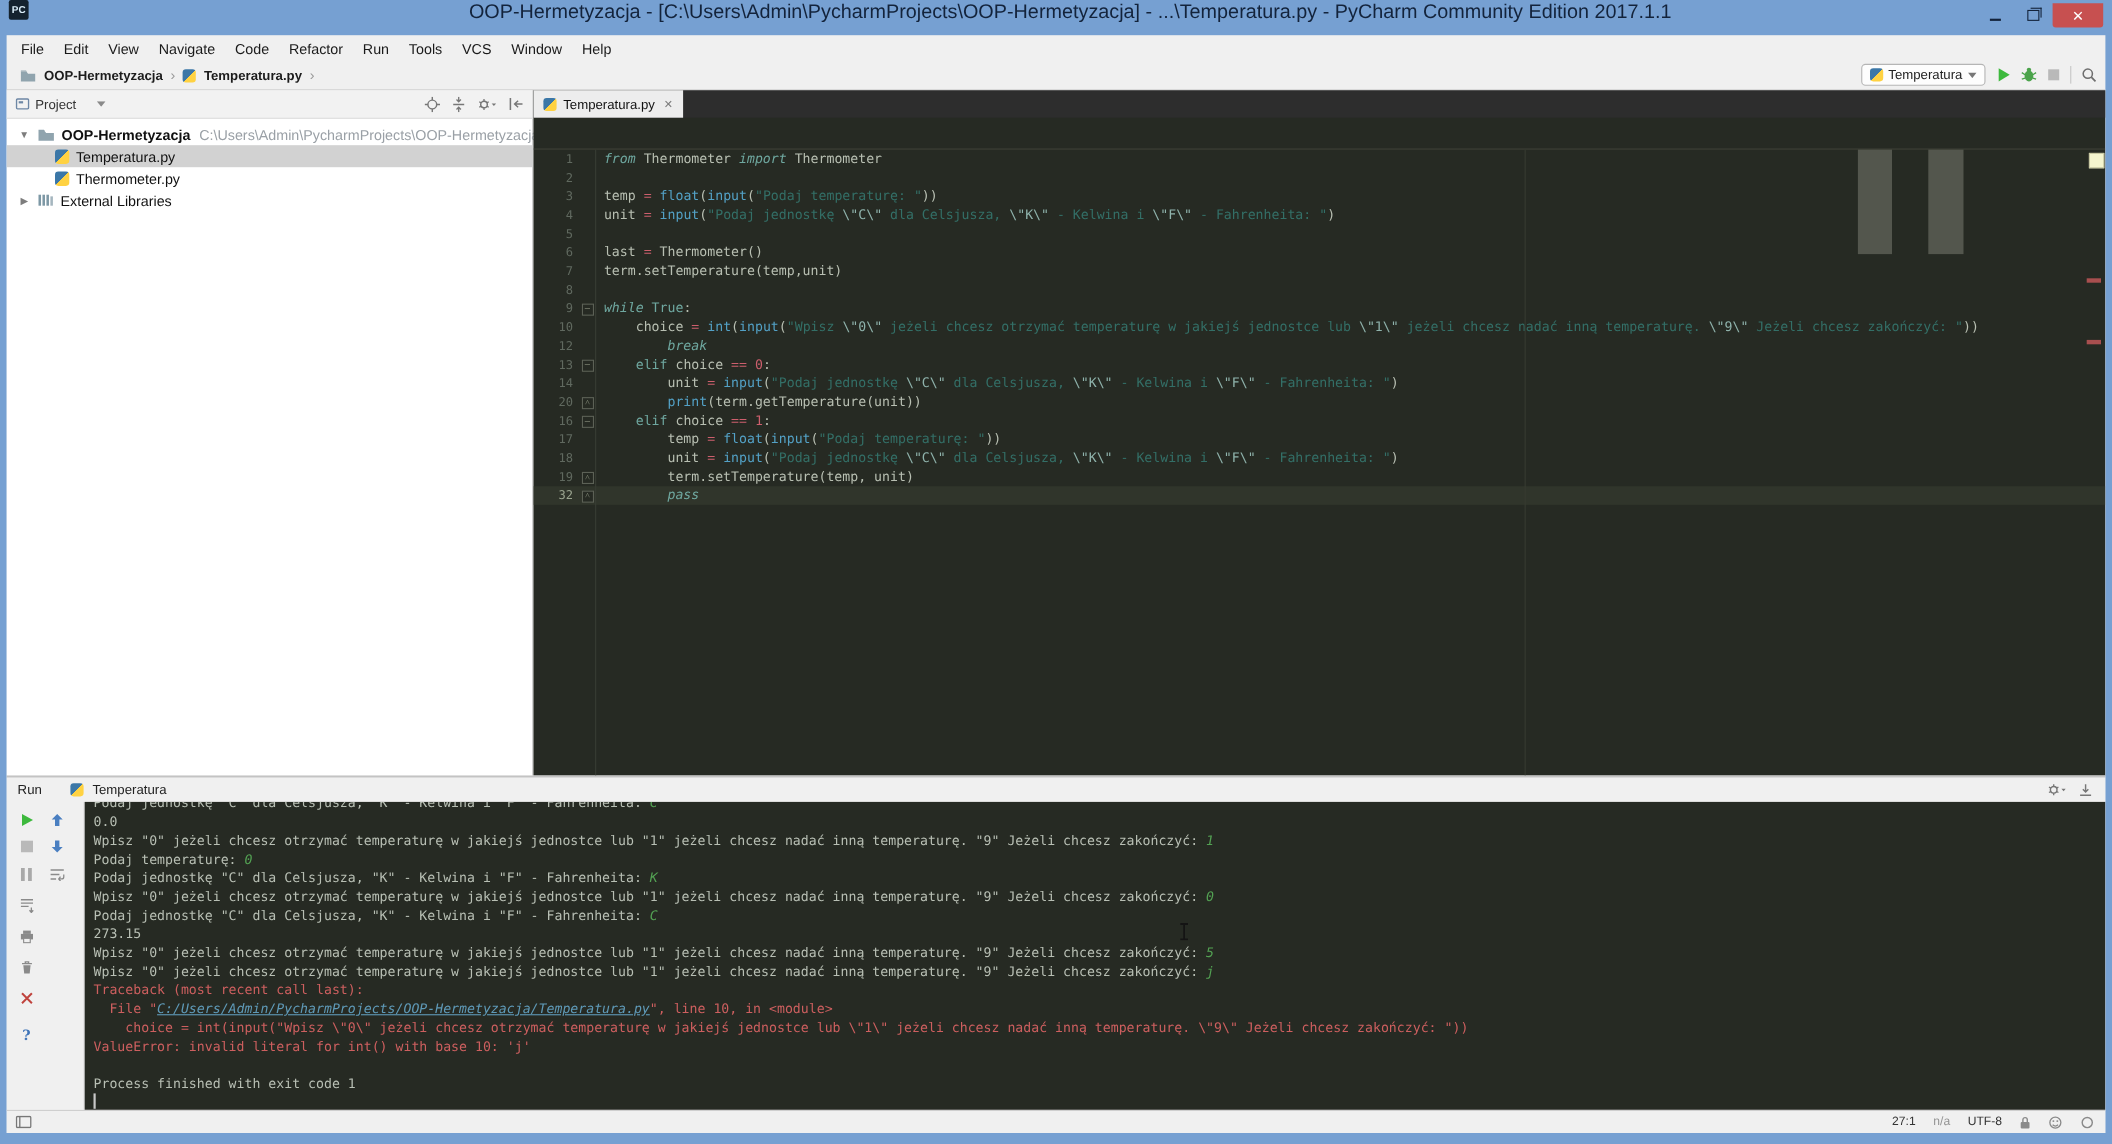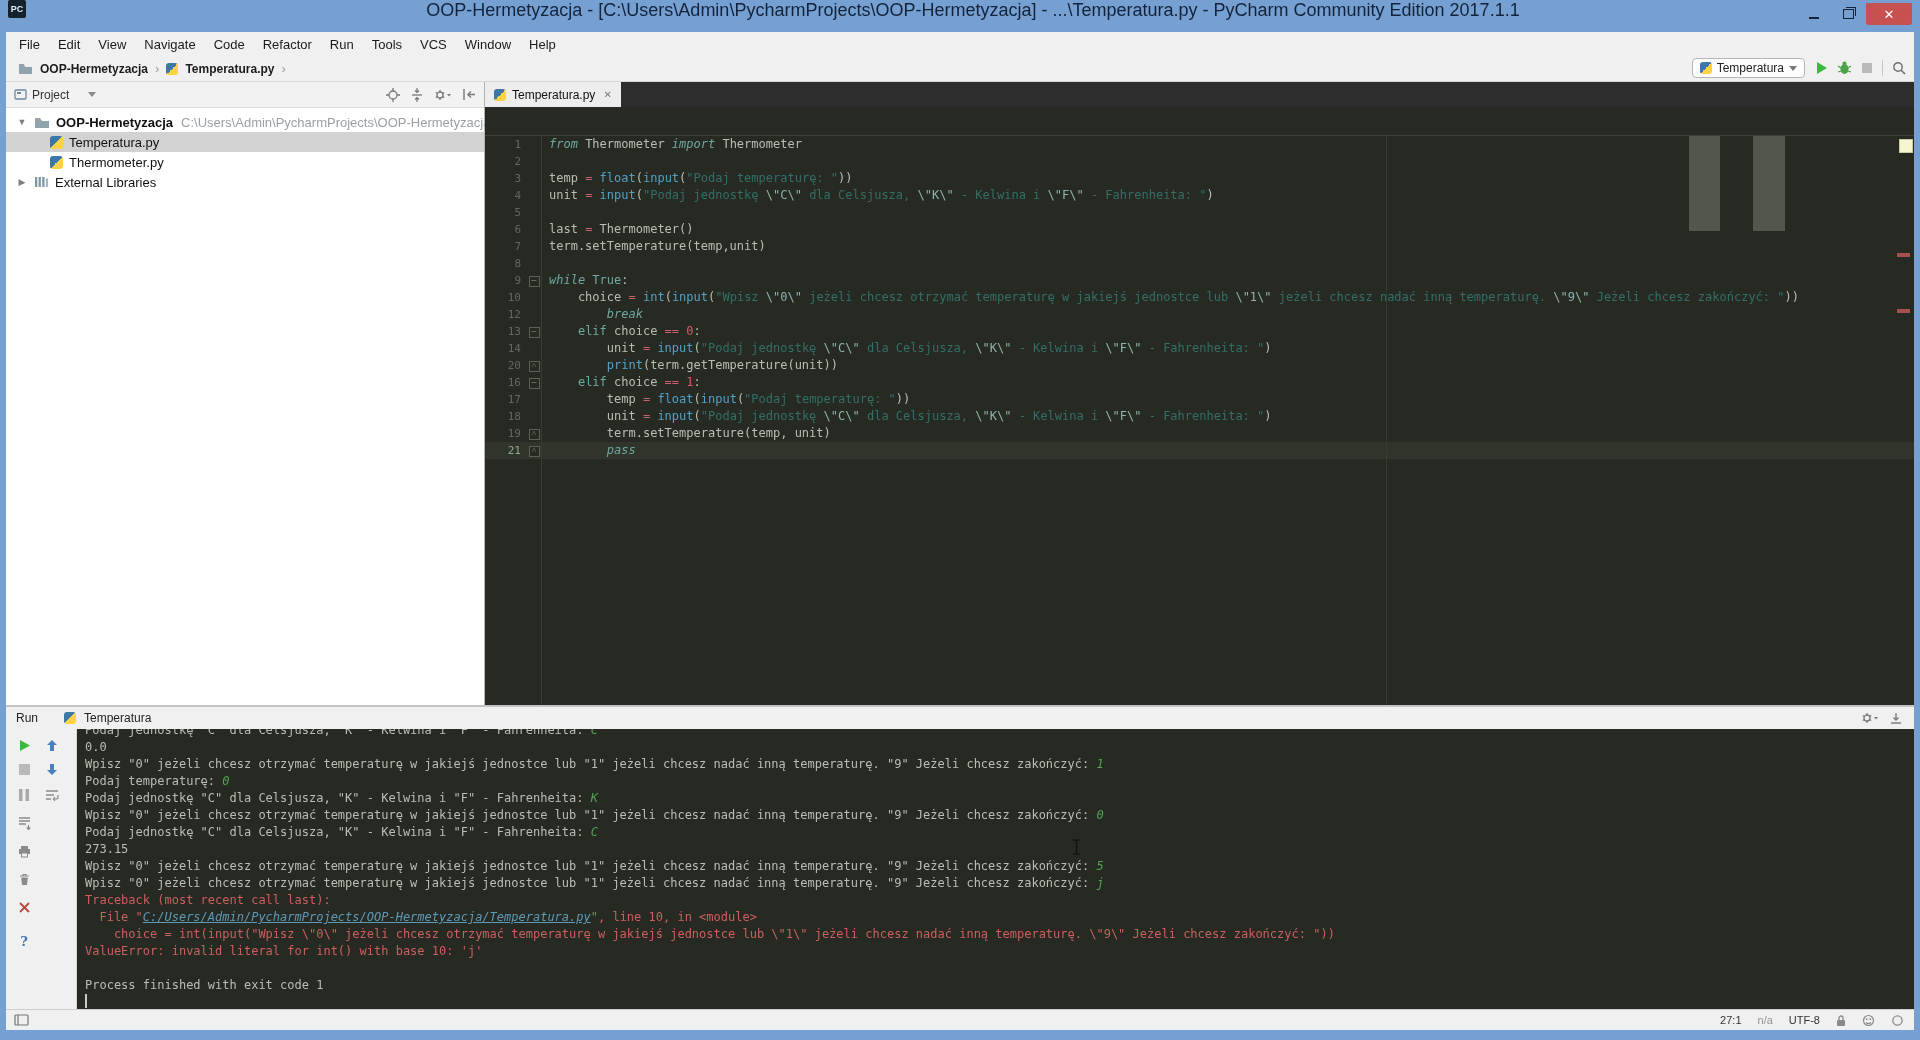--- a/index.html
+++ b/index.html
@@ -241,21 +241,21 @@
             <div class="cl"><span class="ln">9</span><span class="fold"><span class="fm">–</span></span><span class="ct"><span class="t-kwi">while</span><span class="t-pl"> </span><span class="t-kw">True</span><span class="t-pl">:</span></span></div>
             <div class="cl"><span class="ln">10</span><span class="fold"></span><span class="ct"><span class="t-pl">    choice </span><span class="t-op">=</span><span class="t-pl"> </span><span class="t-fn">int</span><span class="t-pl">(</span><span class="t-fn">input</span><span class="t-pl">(</span><span class="t-str">"Wpisz </span><span class="t-esc">\"0\"</span><span class="t-str"> jeżeli chcesz otrzymać temperaturę w jakiejś jednostce lub </span><span class="t-esc">\"1\"</span><span class="t-str"> jeżeli chcesz nadać inną temperaturę. </span><span class="t-esc">\"9\"</span><span class="t-str"> Jeżeli chcesz zakończyć: "</span><span class="t-pl">))</span></span></div>
             <div class="cl"><span class="ln">12</span><span class="fold"></span><span class="ct"><span class="t-pl">        </span><span class="t-kwi">break</span></span></div>
             <div class="cl"><span class="ln">13</span><span class="fold"><span class="fm">–</span></span><span class="ct"><span class="t-pl">    </span><span class="t-kw">elif</span><span class="t-pl"> choice </span><span class="t-op">==</span><span class="t-pl"> </span><span class="t-num">0</span><span class="t-pl">:</span></span></div>
             <div class="cl"><span class="ln">14</span><span class="fold"></span><span class="ct"><span class="t-pl">        unit </span><span class="t-op">=</span><span class="t-pl"> </span><span class="t-fn">input</span><span class="t-pl">(</span><span class="t-str">"Podaj jednostkę </span><span class="t-esc">\"C\"</span><span class="t-str"> dla Celsjusza, </span><span class="t-esc">\"K\"</span><span class="t-str"> - Kelwina i </span><span class="t-esc">\"F\"</span><span class="t-str"> - Fahrenheita: "</span><span class="t-pl">)</span></span></div>
             <div class="cl"><span class="ln">20</span><span class="fold"><span class="fm">˄</span></span><span class="ct"><span class="t-pl">        </span><span class="t-fn">print</span><span class="t-pl">(term.getTemperature(unit))</span></span></div>
             <div class="cl"><span class="ln">16</span><span class="fold"><span class="fm">–</span></span><span class="ct"><span class="t-pl">    </span><span class="t-kw">elif</span><span class="t-pl"> choice </span><span class="t-op">==</span><span class="t-pl"> </span><span class="t-num">1</span><span class="t-pl">:</span></span></div>
             <div class="cl"><span class="ln">17</span><span class="fold"></span><span class="ct"><span class="t-pl">        temp </span><span class="t-op">=</span><span class="t-pl"> </span><span class="t-fn">float</span><span class="t-pl">(</span><span class="t-fn">input</span><span class="t-pl">(</span><span class="t-str">"Podaj temperaturę: "</span><span class="t-pl">))</span></span></div>
             <div class="cl"><span class="ln">18</span><span class="fold"></span><span class="ct"><span class="t-pl">        unit </span><span class="t-op">=</span><span class="t-pl"> </span><span class="t-fn">input</span><span class="t-pl">(</span><span class="t-str">"Podaj jednostkę </span><span class="t-esc">\"C\"</span><span class="t-str"> dla Celsjusza, </span><span class="t-esc">\"K\"</span><span class="t-str"> - Kelwina i </span><span class="t-esc">\"F\"</span><span class="t-str"> - Fahrenheita: "</span><span class="t-pl">)</span></span></div>
             <div class="cl"><span class="ln">19</span><span class="fold"><span class="fm">˄</span></span><span class="ct"><span class="t-pl">        term.setTemperature(temp, unit)</span></span></div>
-            <div class="cl cur"><span class="ln">21</span><span class="fold"><span class="fm">˄</span></span><span class="ct"><span class="t-pl">        </span><span class="t-kwi">pass</span></span></div>
+            <div class="cl cur"><span class="ln">32</span><span class="fold"><span class="fm">˄</span></span><span class="ct"><span class="t-pl">        </span><span class="t-kwi">pass</span></span></div>
           </div>
         <div class="gutterline"></div>
         <div class="marginline"></div>
         <div class="gbar" style="left:1204px;width:31px"></div>
         <div class="gbar" style="left:1268px;width:32px"></div>
         <div class="insp"></div>
         <div class="emark" style="top:146px"></div>
         <div class="emark" style="top:202px"></div>
       </div>
     </div>

